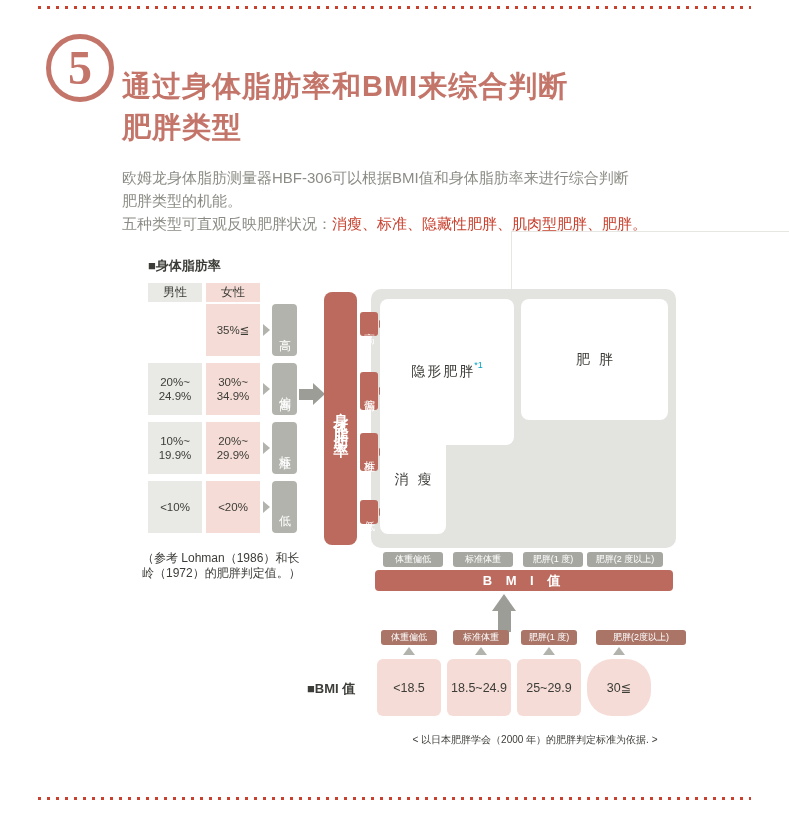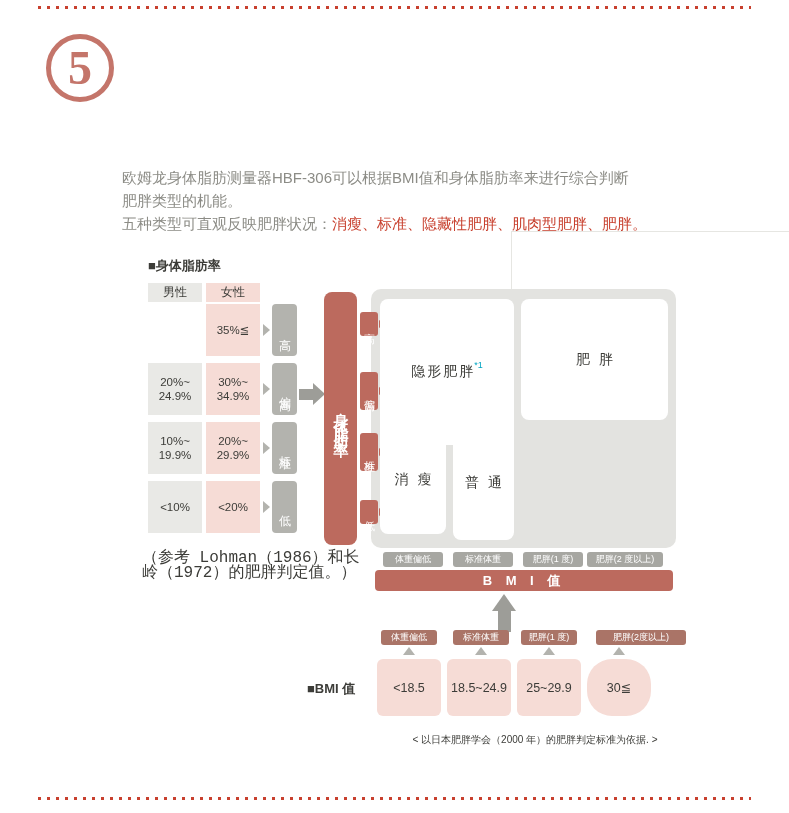--- a/index.html
+++ b/index.html
@@ -36,22 +36,22 @@
   .pinkbg { background:var(--pink,#f6dcd6); }
 
   .tri-r { position:absolute; width:0; height:0;
     border-left:7px solid var(--tag_gray,#b3b3ae);
     border-top:6px solid transparent; border-bottom:6px solid transparent; }
   .level-tag { position:absolute; left:272px; width:25px; height:52px;
     background:var(--tag_gray,#b3b3ae); color:#fff; border-radius:4px;
     writing-mode:vertical-rl; text-orientation:upright;
     display:flex; align-items:center; justify-content:center; font-size:12px; letter-spacing:2px; }
 
-  .note { position:absolute; font-size:16px; line-height:15px; white-space:pre-line;
-    color:var(--text_dark,#3c3c38);font-family:Liberation Mono, monospace; }
+  .note { position:absolute; font-size:12px; line-height:15px; white-space:pre-line;
+    color:var(--text_dark,#3c3c38); }
 
   .arrow-shaft { position:absolute; background:var(--arrow_gray,#9d9d98); }
   .arrow-head-r { position:absolute; width:0; height:0;
     border-left:12px solid var(--arrow_gray,#9d9d98);
     border-top:11px solid transparent; border-bottom:11px solid transparent; }
   .arrow-head-u { position:absolute; width:0; height:0;
     border-bottom:17px solid var(--arrow_gray,#9d9d98);
     border-left:12px solid transparent; border-right:12px solid transparent; }
 
   .ybar { position:absolute; left:324px; top:292px; width:33px; height:253px;
@@ -99,20 +99,22 @@
 <body>
 
 <div class="page">
 
   <div class="dotted" style="left:38px;top:6px;width:713px;"></div>
 
   <div class="circle">
     <span>5</span>
   </div>
 
+  <div class="title">通过身体脂肪率和BMI来综合判断
+肥胖类型</div>
 
   <div class="para">
     <div>欧姆龙身体脂肪测量器HBF-306可以根据BMI值和身体脂肪率来进行综合判断</div>
     <div>肥胖类型的机能。</div>
     <div><span>五种类型可直观反映肥胖状况：</span><span class="red">消瘦、标准、隐藏性肥胖、肌肉型肥胖、肥胖。</span></div>
   </div>
 
   <div class="hairline" style="left:511px;top:231px;width:278px;height:1px;"></div>
   <div class="hairline" style="left:511px;top:231px;width:1px;height:58px;"></div>
 
@@ -166,23 +168,20 @@
   <div class="mcell" style="left:380px;top:299px;width:134px;height:146px;">
     <span class="mlabel">隐形肥胖</span>
       <span class="msup">*1</span>
   </div>
   <div class="mcell" style="left:521px;top:299px;width:147px;height:121px;">
     <span class="mlabel wide">肥胖</span>
   </div>
   <div class="mcell" style="left:380px;top:426px;width:66px;height:108px;">
     <span class="mlabel wide">消瘦</span>
   </div>
-  <div class="mcell" style="left:453px;top:426px;width:61px;height:114px;">
-    <span class="mlabel wide">普通</span>
-  </div>
 
   <div class="xtag" style="left:383px;width:60px;">体重偏低</div>
   <div class="xtag" style="left:453px;width:60px;">标准体重</div>
   <div class="xtag" style="left:523px;width:60px;">肥胖(1 度)</div>
   <div class="xtag" style="left:587px;width:76px;">肥胖(2 度以上)</div>
 
   <div class="bmibar">B M I 值</div>
 
   <div class="arrow-head-u" style="left:492px;top:594px;"></div>
   <div class="arrow-shaft" style="left:498px;top:611px;width:13px;height:21px;"></div>

